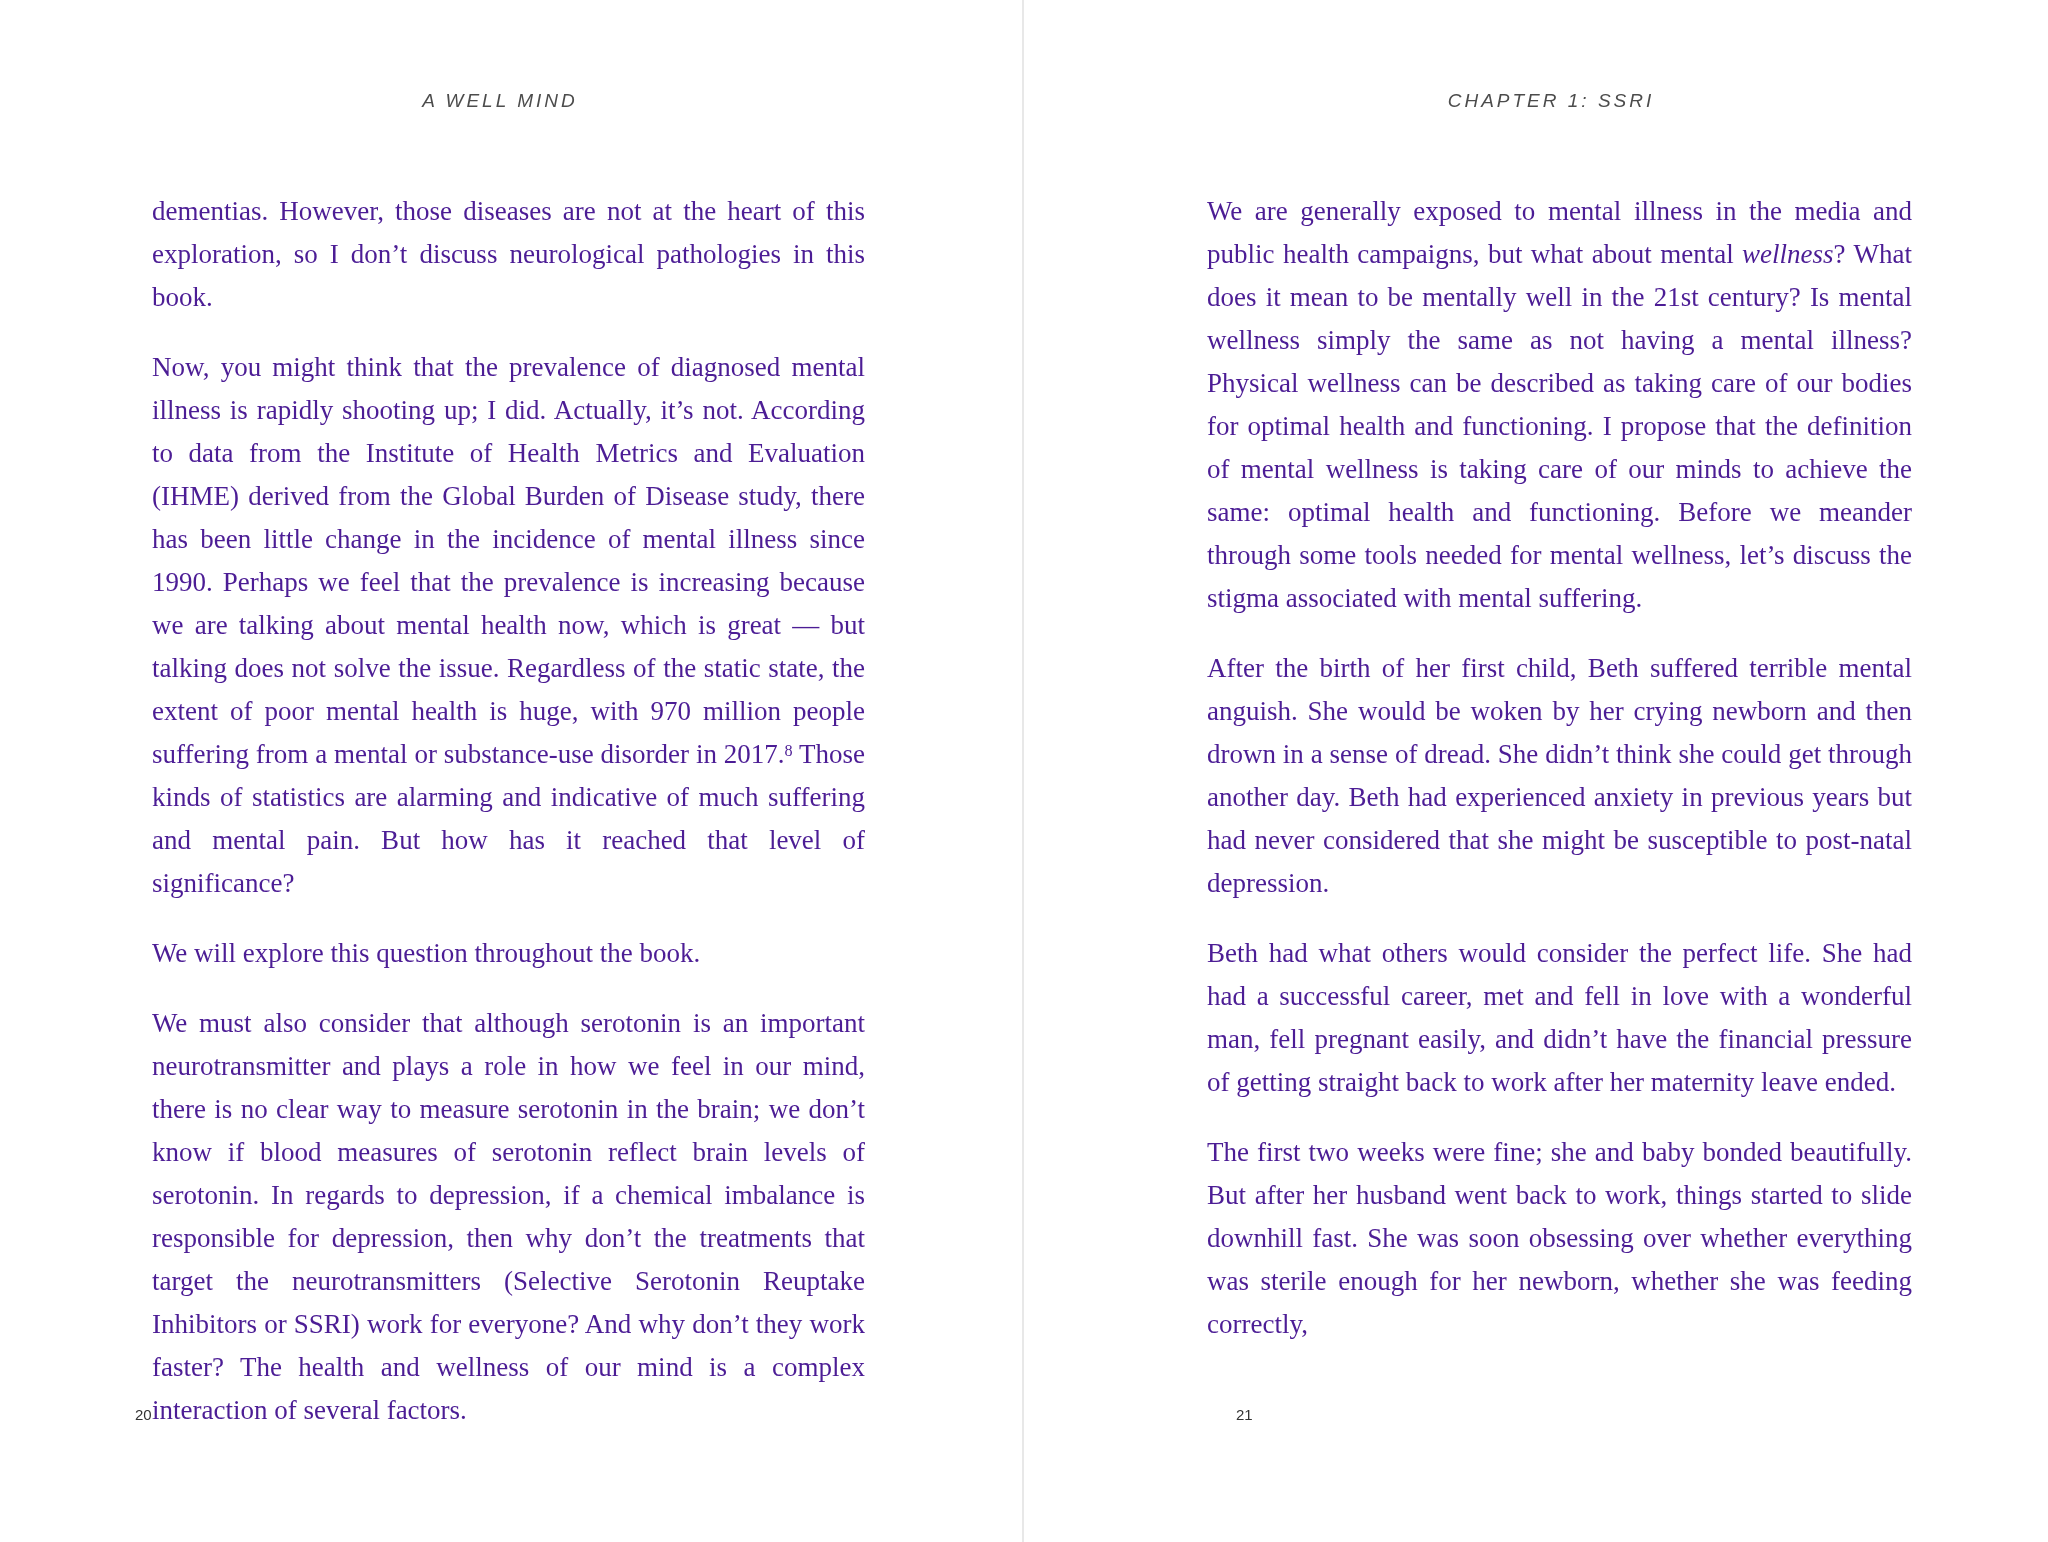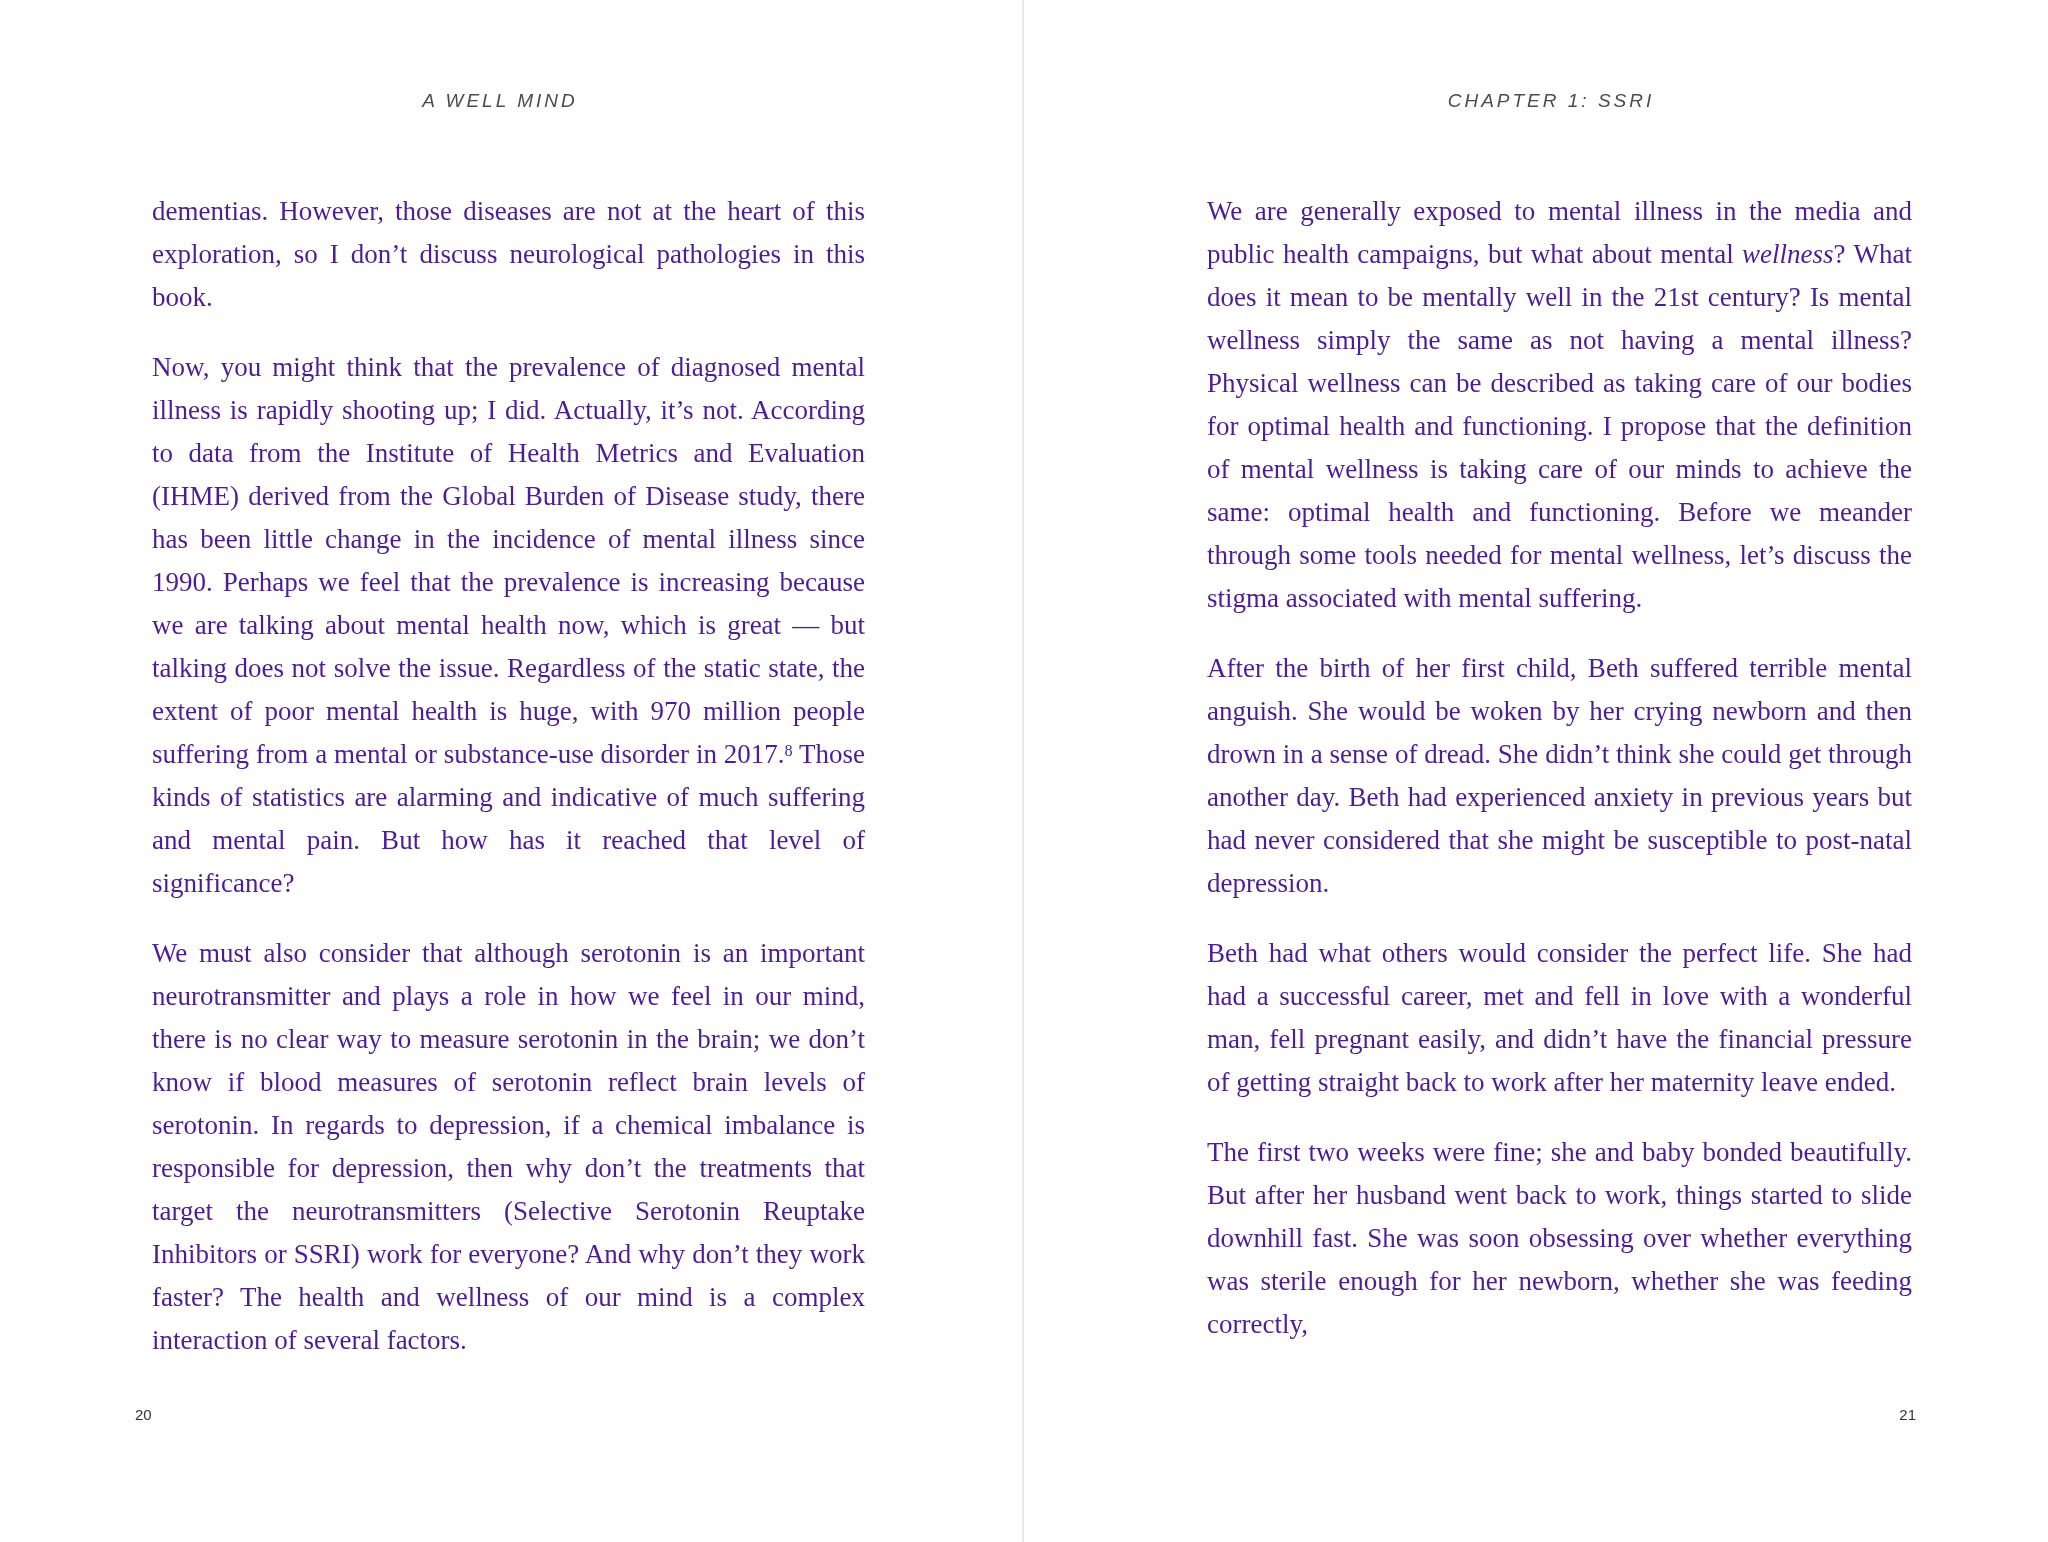--- a/index.html
+++ b/index.html
@@ -73,34 +73,35 @@
     color: #3c3c3c;
   }
   .page-number {
     position: absolute;
     top: 1406px;
     font-family: "Liberation Sans", "DejaVu Sans", sans-serif;
     font-size: 15px;
     color: #333333;
   }
   .page-number.left { left: 135px; width: 730px; text-align: left; }
-  .page-number.right { left: 1194px; width: 722px; text-align: right; }
+  .page-number.right { left: 1236px; width: 722px; text-align: left; }
 </style>
 </head>
 <body>
 
 <div class="book-spread">
 
   <div class="center-divider"></div>
 
   <div class="running-head left">A WELL MIND</div>
 
   <div class="page-content left">
       <p class="body-paragraph"><span>dementias. However, those diseases are not at the heart of this exploration, so I don’t discuss neurological pathologies in this book.</span></p>
       <p class="body-paragraph"><span>Now, you might think that the prevalence of diagnosed mental illness is rapidly shooting up; I did. Actually, it’s not. According to data from the Institute of Health Metrics and Evaluation (IHME) derived from the Global Burden of Disease study, there has been little change in the incidence of mental illness since 1990. Perhaps we feel that the prevalence is increasing because we are talking about mental health now, which is great — but talking does not solve the issue. Regardless of the static state, the extent of poor mental health is huge, with 970 million people suffering from a mental or substance-use disorder in 2017.</span><span class="run-superscript">8</span><span> Those kinds of statistics are alarming and indicative of much suffering and mental pain. But how has it reached that level of significance?</span></p>
+      <p class="body-paragraph"><span>We will explore this question throughout the book.</span></p>
       <p class="body-paragraph"><span>We must also consider that although serotonin is an important neurotransmitter and plays a role in how we feel in our mind, there is no clear way to measure serotonin in the brain; we don’t know if blood measures of serotonin reflect brain levels of serotonin. In regards to depression, if a chemical imbalance is responsible for depression, then why don’t the treatments that target the neurotransmitters (Selective Serotonin Reuptake Inhibitors or SSRI) work for everyone? And why don’t they work faster? The health and wellness of our mind is a complex interaction of several factors.</span></p>
     </div>
 
   <div class="page-number left">20</div>
 
   <div class="running-head right">CHAPTER 1: SSRI</div>
 
   <div class="page-content right">
       <p class="body-paragraph"><span>We are generally exposed to mental illness in the media and public health campaigns, but what about mental </span><span class="run-italic">wellness</span><span>? What does it mean to be mentally well in the 21st century? Is mental wellness simply the same as not having a mental illness? Physical wellness can be described as taking care of our bodies for optimal health and functioning. I propose that the definition of mental wellness is taking care of our minds to achieve the same: optimal health and functioning. Before we meander through some tools needed for mental wellness, let’s discuss the stigma associated with mental suffering.</span></p>
       <p class="body-paragraph"><span>After the birth of her first child, Beth suffered terrible mental anguish. She would be woken by her crying newborn and then drown in a sense of dread. She didn’t think she could get through another day. Beth had experienced anxiety in previous years but had never considered that she might be susceptible to post-natal depression.</span></p>

